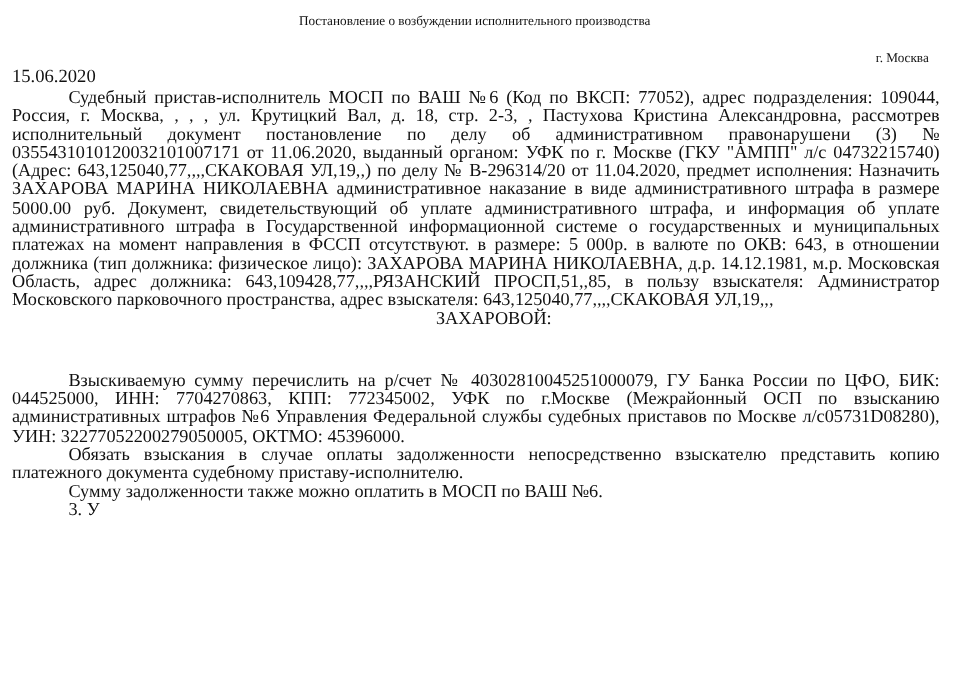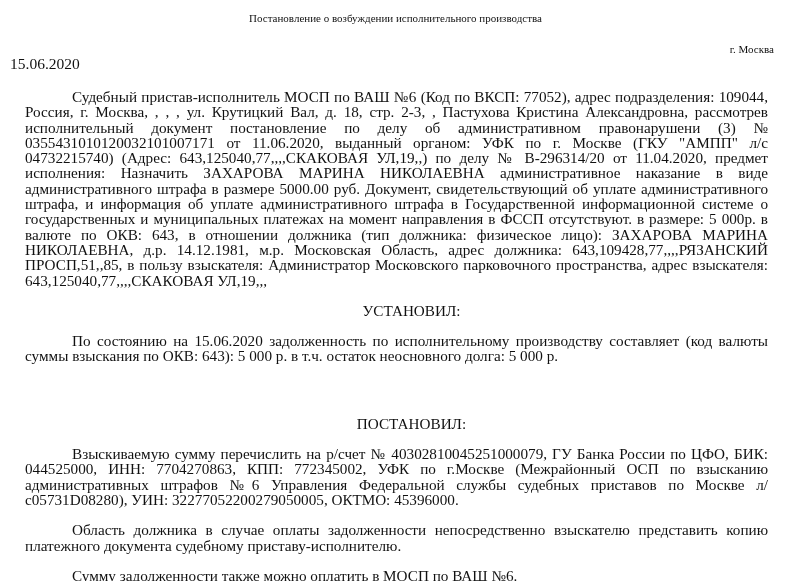--- a/index.html
+++ b/index.html
@@ -12,38 +12,36 @@
   .title {
     position: absolute; top: 12px; left: 0; width: 791px; text-align: center;
     font-size: 11px; letter-spacing: 0px;
   }
   .date { position: absolute; top: 43px; left: 10px; font-size: 15.5px; margin-top: 12px; }
   .city { position: absolute; top: 43px; right: 23px; font-size: 11px; font-family: Liberation Serif, serif; }
   .body-text {
     position: absolute; left: 10px; width: 773px; top: 74px;
     line-height: 15.3px; text-align: justify; font-size: 15.2px;
   }
-  .p { margin: 15px; text-indent: 47px; text-align: justify; }
+  .p { margin: 0; text-indent: 47px; text-align: justify; }
   .heading { margin: 0; text-align: center; padding-left: 30px; }
   .gap { height: 23px; }
   .gap-sm { height: 14px; }
 </style>
 </head>
 <body>
 
 <div class="page">
   <div class="title">Постановление о возбуждении исполнительного производства</div>
   <div class="date">15.06.2020</div>
   <div class="city">г. Москва</div>
 
   <div class="body-text">
     <p class="p">Судебный пристав-исполнитель МОСП по ВАШ №6 (Код по ВКСП: 77052), адрес подразделения: 109044, Россия, г. Москва, , , , ул. Крутицкий Вал, д. 18, стр. 2-3, , Пастухова Кристина Александровна, рассмотрев исполнительный документ постановление по делу об административном правонарушени (3) № 0355431010120032101007171 от 11.06.2020, выданный органом: УФК по г. Москве (ГКУ "АМПП" л/с 04732215740) (Адрес: 643,125040,77,,,,СКАКОВАЯ УЛ,19,,) по делу № В-296314/20 от 11.04.2020, предмет исполнения: Назначить ЗАХАРОВА МАРИНА НИКОЛАЕВНА административное наказание в виде административного штрафа в размере 5000.00 руб. Документ, свидетельствующий об уплате административного штрафа, и информация об уплате административного штрафа в Государственной информационной системе о государственных и муниципальных платежах на момент направления в ФССП отсутствуют. в размере: 5 000р. в валюте по ОКВ: 643, в отношении должника (тип должника: физическое лицо): ЗАХАРОВА МАРИНА НИКОЛАЕВНА, д.р. 14.12.1981, м.р. Московская Область, адрес должника: 643,109428,77,,,,РЯЗАНСКИЙ ПРОСП,51,,85, в пользу взыскателя: Администратор Московского парковочного пространства, адрес взыскателя: 643,125040,77,,,,СКАКОВАЯ УЛ,19,,,</p>
-    <p class="heading">УСТАНОВИЛ:</p>
-    <p class="p">По состоянию на 15.06.2020 задолженность по исполнительному производству составляет (код валюты суммы взыскания по ОКВ: 643): 5 000 р. в т.ч. остаток неосновного долга: 5 000 р.</p>
+    <p class="heading">ЗАХАРОВОЙ:</p>
     <div class="gap"></div>
     <div class="gap-sm"></div>
-    <p class="heading">ПОСТАНОВИЛ:</p>
     <p class="p">Взыскиваемую сумму перечислить на р/счет № 40302810045251000079, ГУ Банка России по ЦФО, БИК: 044525000, ИНН: 7704270863, КПП: 772345002, УФК по г.Москве (Межрайонный ОСП по взысканию административных штрафов №6 Управления Федеральной службы судебных приставов по Москве л/с05731D08280), УИН: 32277052200279050005, ОКТМО: 45396000.</p>
-    <p class="p">Область должника в случае оплаты задолженности непосредственно взыскателю представить копию платежного документа судебному приставу-исполнителю.</p>
+    <p class="p">Обязать взыскания в случае оплаты задолженности непосредственно взыскателю представить копию платежного документа судебному приставу-исполнителю.</p>
     <p class="p">Сумму задолженности также можно оплатить в МОСП по ВАШ №6.</p>
     <p class="p">3. У</p>
   </div>
 </div>
 
 </body></html>

